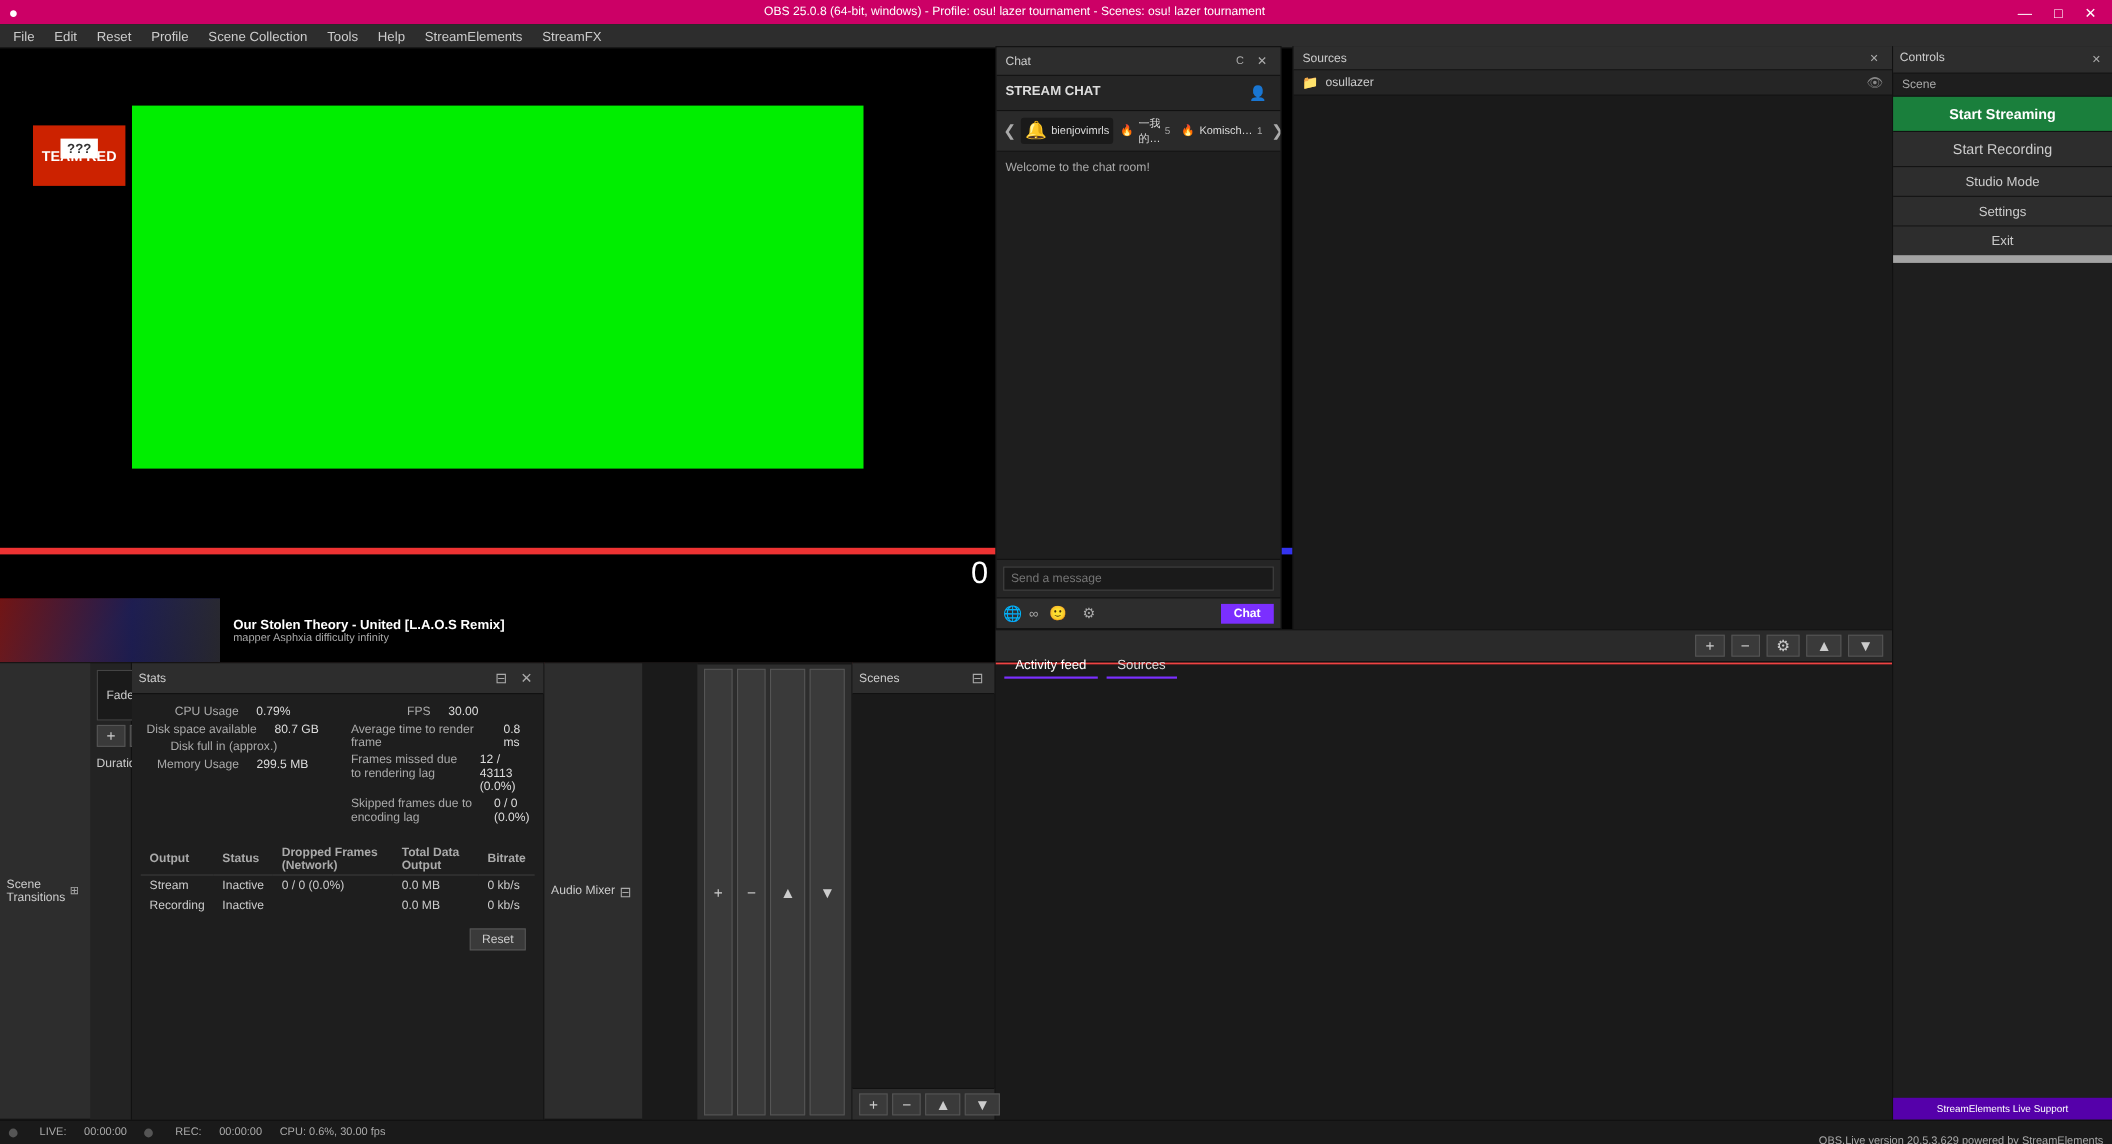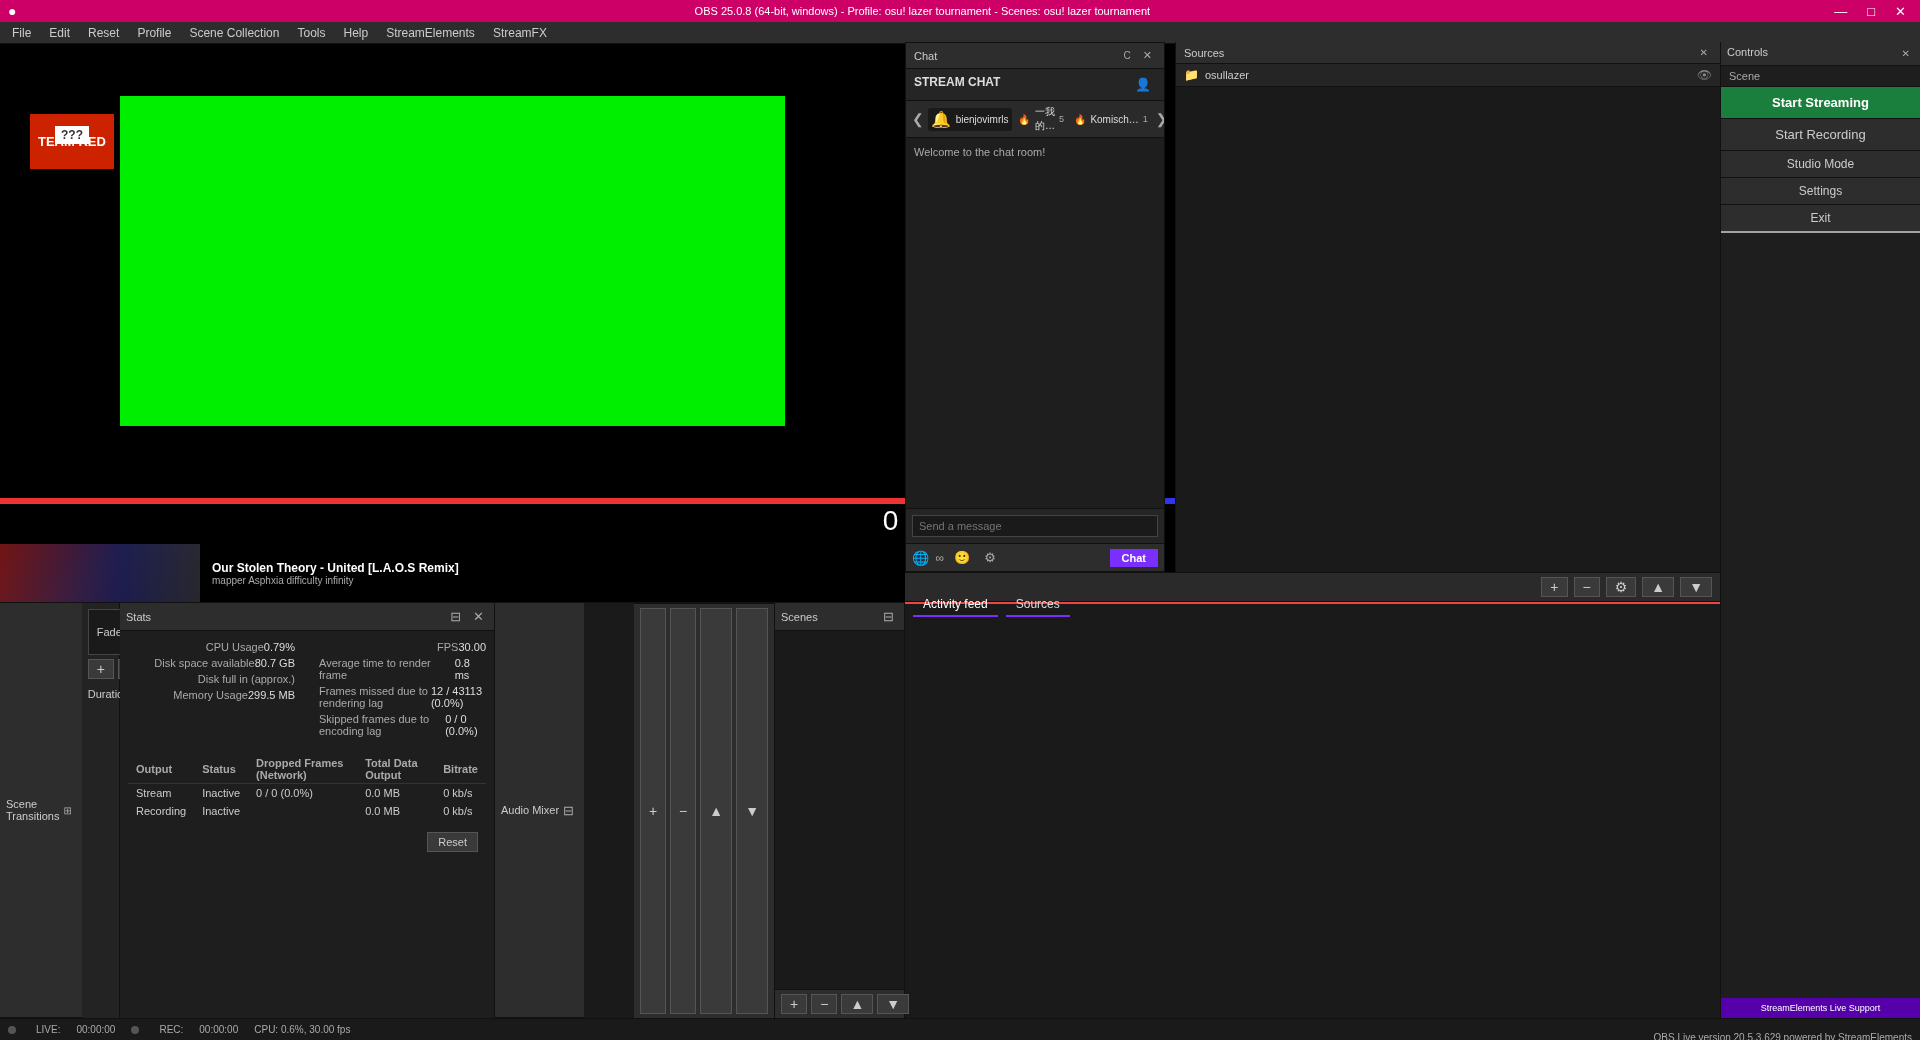--- a/index.html
+++ b/index.html
@@ -35,41 +35,41 @@
     #top-red-indicator { position: absolute; top: 0; left: 50%; transform: translateX(-50%); width: 6px; height: 6px; background: red; border-radius: 50%; }
     #st-header { background: #2d2d2d; padding: 4px 6px; display: flex; justify-content: space-between; align-items: center; font-size: 11px; border-bottom: 1px solid #111; }
     #st-content { padding: 6px; }
     #st-select { background: #1a1a1a; border: 1px solid #444; color: #ccc; padding: 15px 4px; width: 100%; font-size: 11px; }
     #st-controls { display: flex; gap: 4px; margin-top: 4px; align-items: center; }
     #duration-row { margin-top: 6px; display: flex; align-items: center; gap: 4px; font-size: 11px; }
     #duration-input { background: #1a1a1a; border: 1px solid #444; color: #ccc; padding: 2px 4px; width: 55px; font-size: 11px; }
     #stats-header { background: #2d2d2d; padding: 4px 6px; display: flex; justify-content: space-between; align-items: center; font-size: 11px; border-bottom: 1px solid #111; }
     #stats-content { padding: 8px; display: flex; gap: 24px; }
     .stats-col { flex: 1; }
-    .stats-row { display: flex; justify-content: flex-end; padding: 2px 0; font-size: 11px; }
+    .stats-row { display: flex; justify-content: center; padding: 2px 0; font-size: 11px; gap: 16px; }
     .stats-label { color: #aaa; }
     .stats-value { color: #ddd; }
     #stats-table { margin-top: 8px; padding: 0 8px 8px; }
     #stats-table table { width: 100%; border-collapse: collapse; font-size: 11px; }
     #stats-table th { color: #aaa; text-align: left; padding: 2px 8px; border-bottom: 1px solid #333; }
     #stats-table td { padding: 3px 8px; color: #ccc; }
     #reset-btn { float: right; margin: 4px 8px; background: #3a3a3a; border: 1px solid #555; color: #ccc; padding: 3px 10px; cursor: pointer; font-size: 11px; }
     #am-header { background: #2d2d2d; padding: 4px 6px; display: flex; justify-content: space-between; align-items: center; font-size: 11px; border-bottom: 1px solid #111; }
     #sp-header { background: #2d2d2d; padding: 4px 6px; display: flex; justify-content: space-between; align-items: center; font-size: 11px; border-bottom: 1px solid #111; }
     #chat-send-btn { background: #7b2fff; border: none; color: white; padding: 3px 12px; cursor: pointer; font-size: 11px; margin-left: auto; font-weight: bold; }
 
     
     #controls-panel { position: absolute; right: 0; top: 42px; width: 200px; background: #1e1e1e; border-left: 1px solid #111; bottom: 0; }
     #controls-header { background: #2d2d2d; padding: 4px 6px; font-size: 11px; border-bottom: 1px solid #111; display: flex; justify-content: space-between; }
     #scene-label { padding: 4px 8px; font-size: 11px; color: #aaa; border-bottom: 1px solid #111; }
     #start-streaming-btn { width: 100%; background: #1a7f3c; border: none; color: white; padding: 8px; font-size: 13px; font-weight: bold; cursor: pointer; display: block; border-bottom: 1px solid #111; }
     #start-recording-btn { width: 100%; background: #2d2d2d; border: none; color: #ccc; padding: 8px; font-size: 13px; cursor: pointer; display: block; border-bottom: 1px solid #111; }
     #studio-mode-btn { width: 100%; background: #2d2d2d; border: none; color: #ccc; padding: 6px; font-size: 12px; cursor: pointer; display: block; border-bottom: 1px solid #111; }
     #settings-btn { width: 100%; background: #2d2d2d; border: none; color: #ccc; padding: 6px; font-size: 12px; cursor: pointer; display: block; border-bottom: 1px solid #111; }
-    #exit-btn { width: 100%; background: #2d2d2d; border: none; color: #ccc; padding: 6px; font-size: 12px; cursor: pointer; display: block; border-bottom: 2px solid #a3a3a3; text-align: center; }
+    #exit-btn { width: 100%; background: #2d2d2d; border: none; color: #ccc; padding: 6px; font-size: 12px; cursor: pointer; display: block; border-bottom: 7px solid #a3a3a3; text-align: center; }
     #streamelements-btn { position: absolute; bottom: 22px; left: 0; right: 0; background: #5500aa; border: none; color: white; padding: 5px 6px; font-size: 10px; cursor: pointer; width: 100%; }
     .tab-btn { background: none; border: none; color: #aaa; padding: 4px 10px; font-size: 12px; cursor: pointer; }
     .tab-btn.active { color: white; border-bottom: 2px solid #7b2fff; margin-top: 36px; }
 
     
     #statusbar { position: absolute; bottom: 0; left: 0; right: 0; height: 22px; background: #1a1a1a; border-top: 1px solid #111; display: flex; align-items: center; padding: 0 8px; gap: 16px; font-size: 10px; color: #aaa; }
     .status-dot { width: 8px; height: 8px; border-radius: 50%; display: inline-block; margin-right: 4px; }
     .status-dot.gray { background: #555; }
 
     

